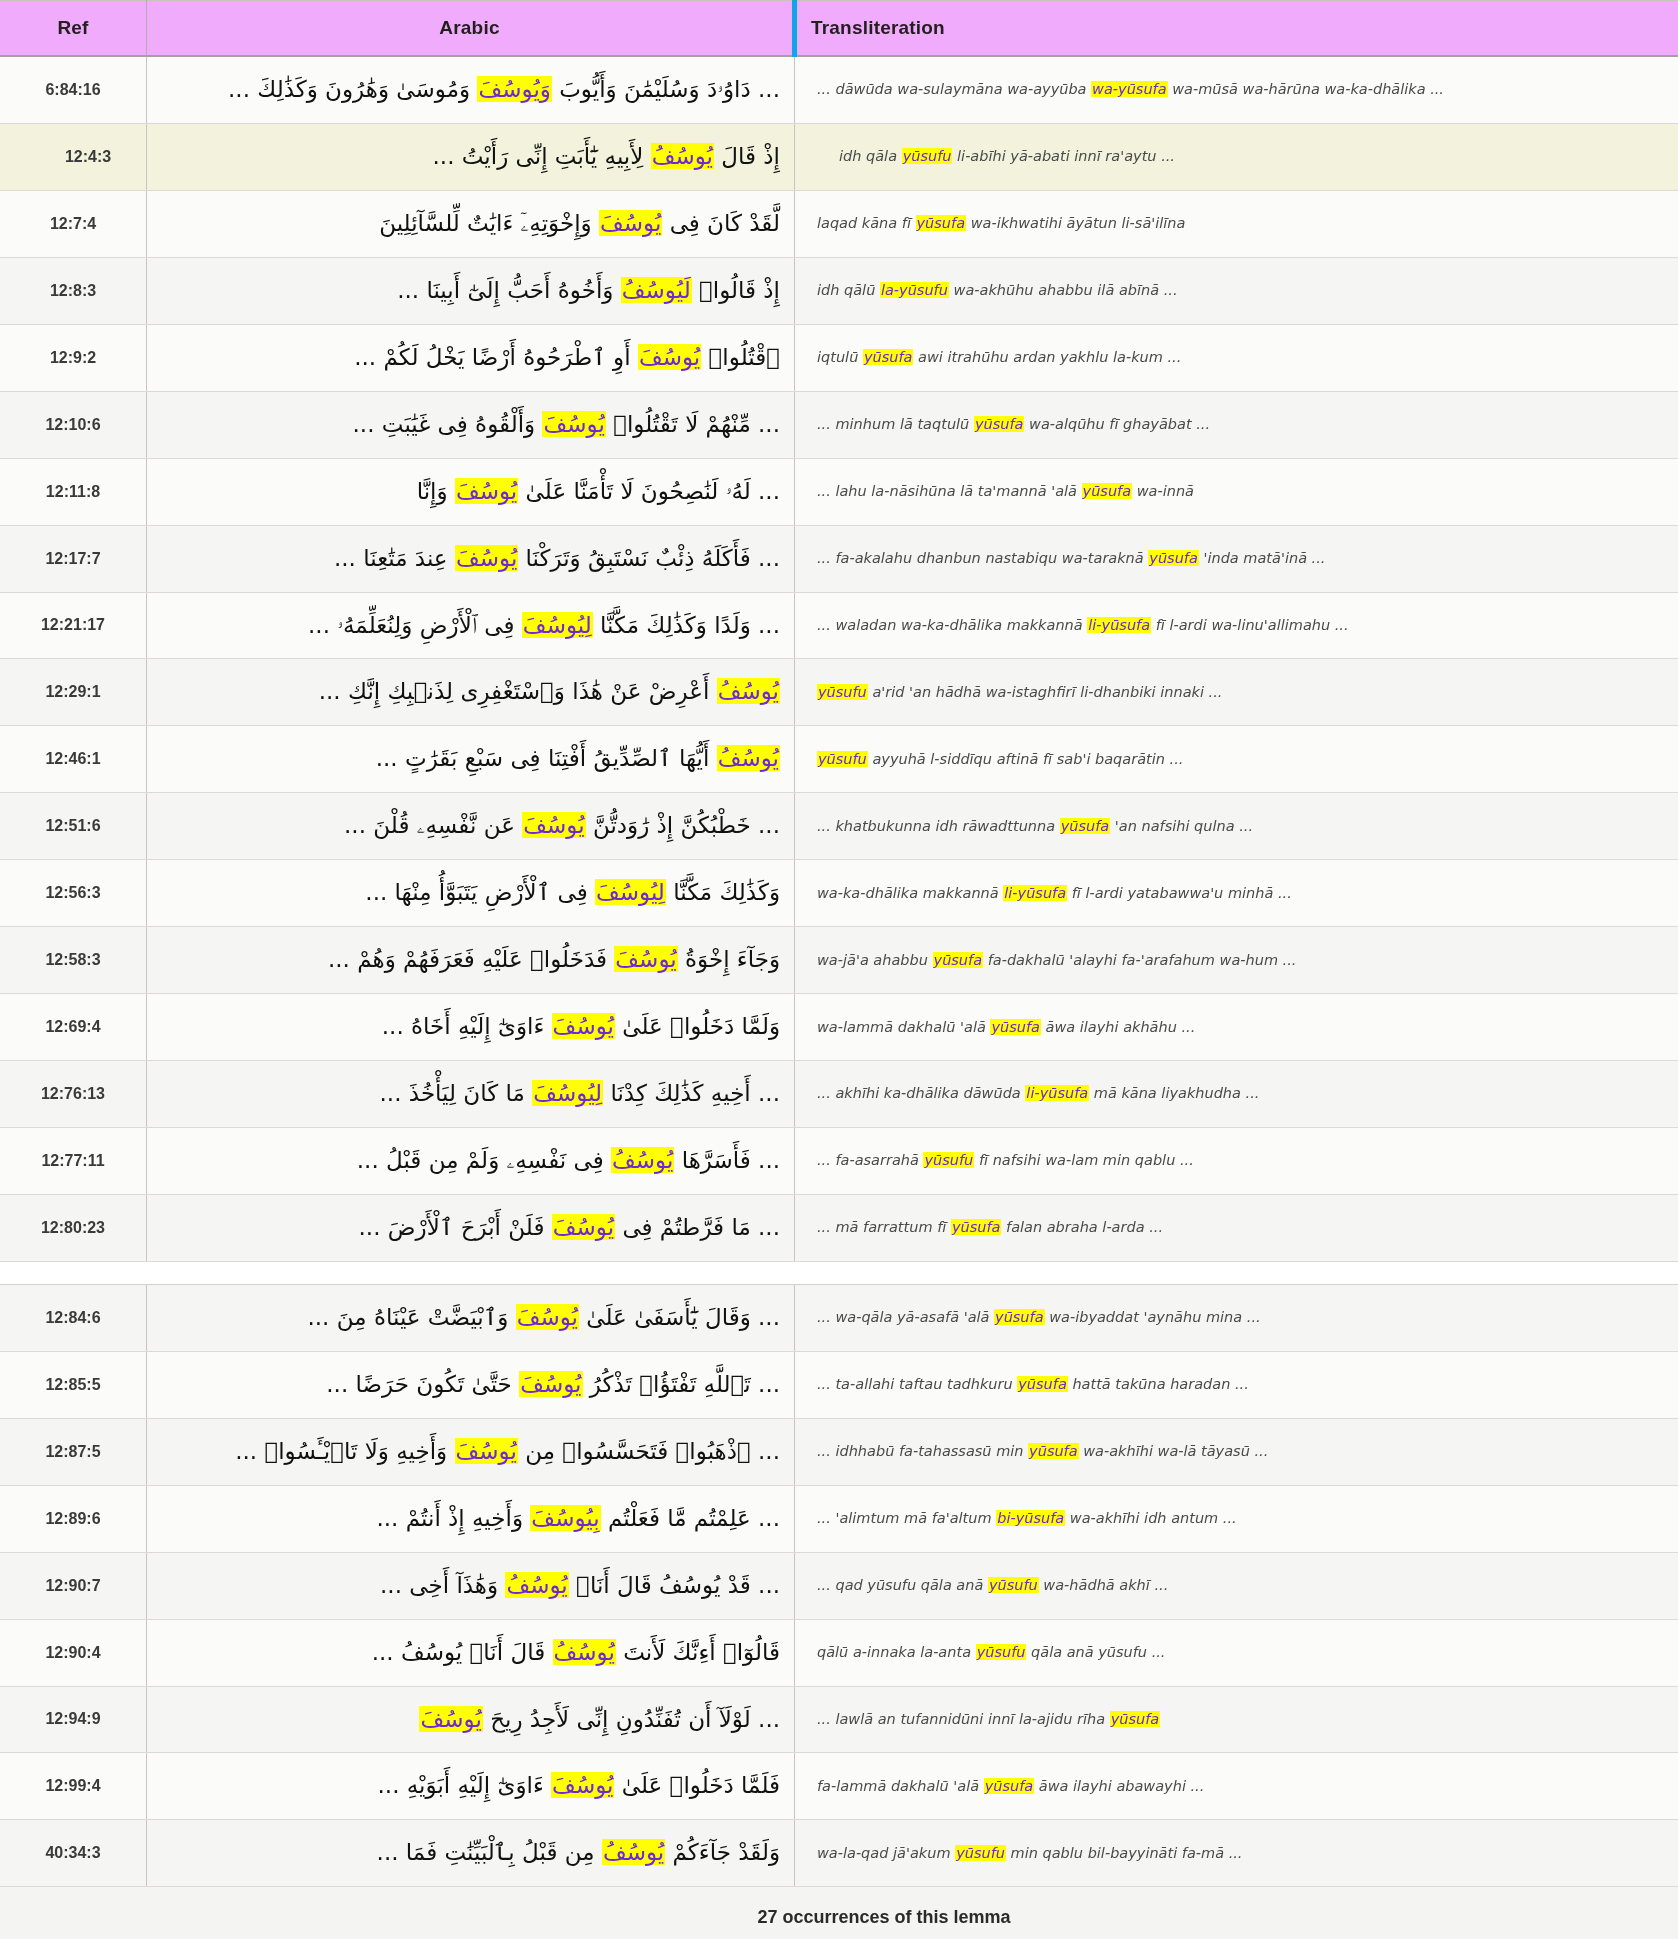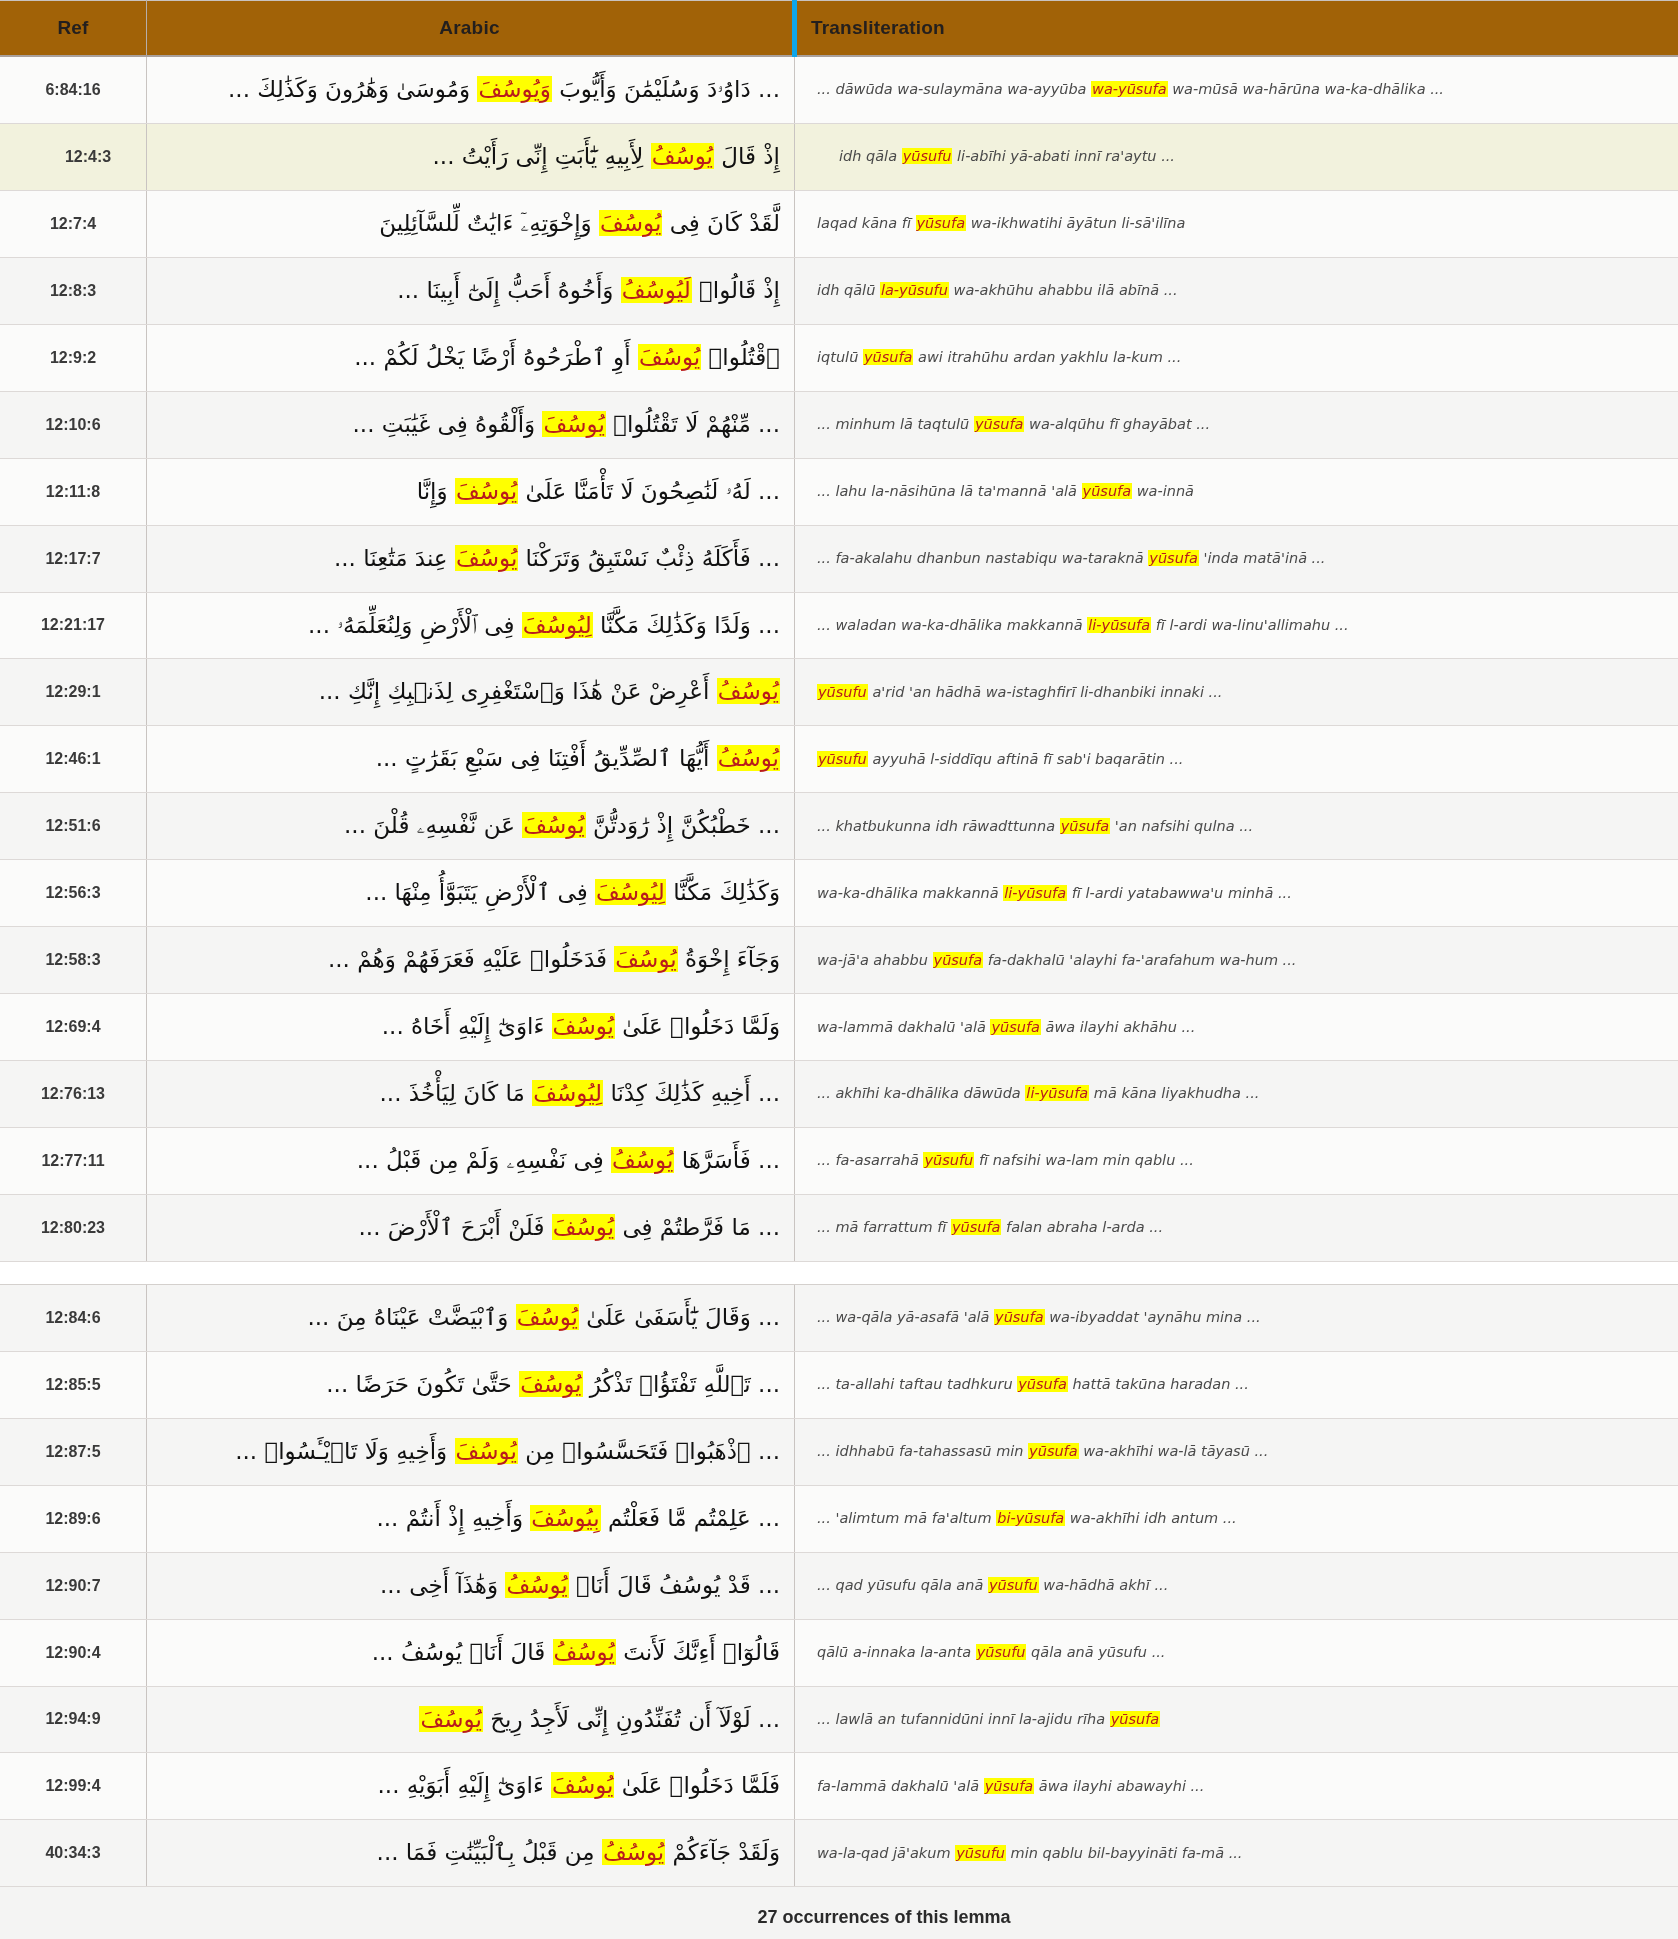--- a/index.html
+++ b/index.html
@@ -22,21 +22,21 @@
   }
 
   table.concordance {
     width: 1678px;
     border-collapse: collapse;
     table-layout: fixed;
   }
 
   
   thead th {
-    background: #a16207;
+    background: #f0abfc;
     border-top: 1px solid #c9c2bf;
     border-bottom: 2px solid #a9a09c;
     font-size: 19px;
     font-weight: bold;
     color: #231f1e;
     padding: 16px 14px;
     letter-spacing: .2px;
   }
   th.col-ref      { width: 118px; text-align: center; border-right: 1px solid #b6aeaa; }
   th.col-arabic   { width: 617px; text-align: center;  border-right: 5px solid #0ea5e9; }
@@ -80,21 +80,21 @@
     line-height: 1.6;
     color: #4a4a4a;
     font-style: italic;
     font-family: "DejaVu Sans", sans-serif;
     padding-left: 22px;
     padding-right: 20px;
   }
 
   .hl {
     background: #ffff00;
-    color: #b91c1c;
+    color: #6d28d9;
     padding: 0 1px;
     font-style: italic;
   }
   td.arabic .hl { font-style: normal; }
 
   
   tr.block-gap td {
     background: #ffffff !important;
     border-bottom: 1px solid #d4d0cd;
     border-top: 1px solid #d4d0cd;

